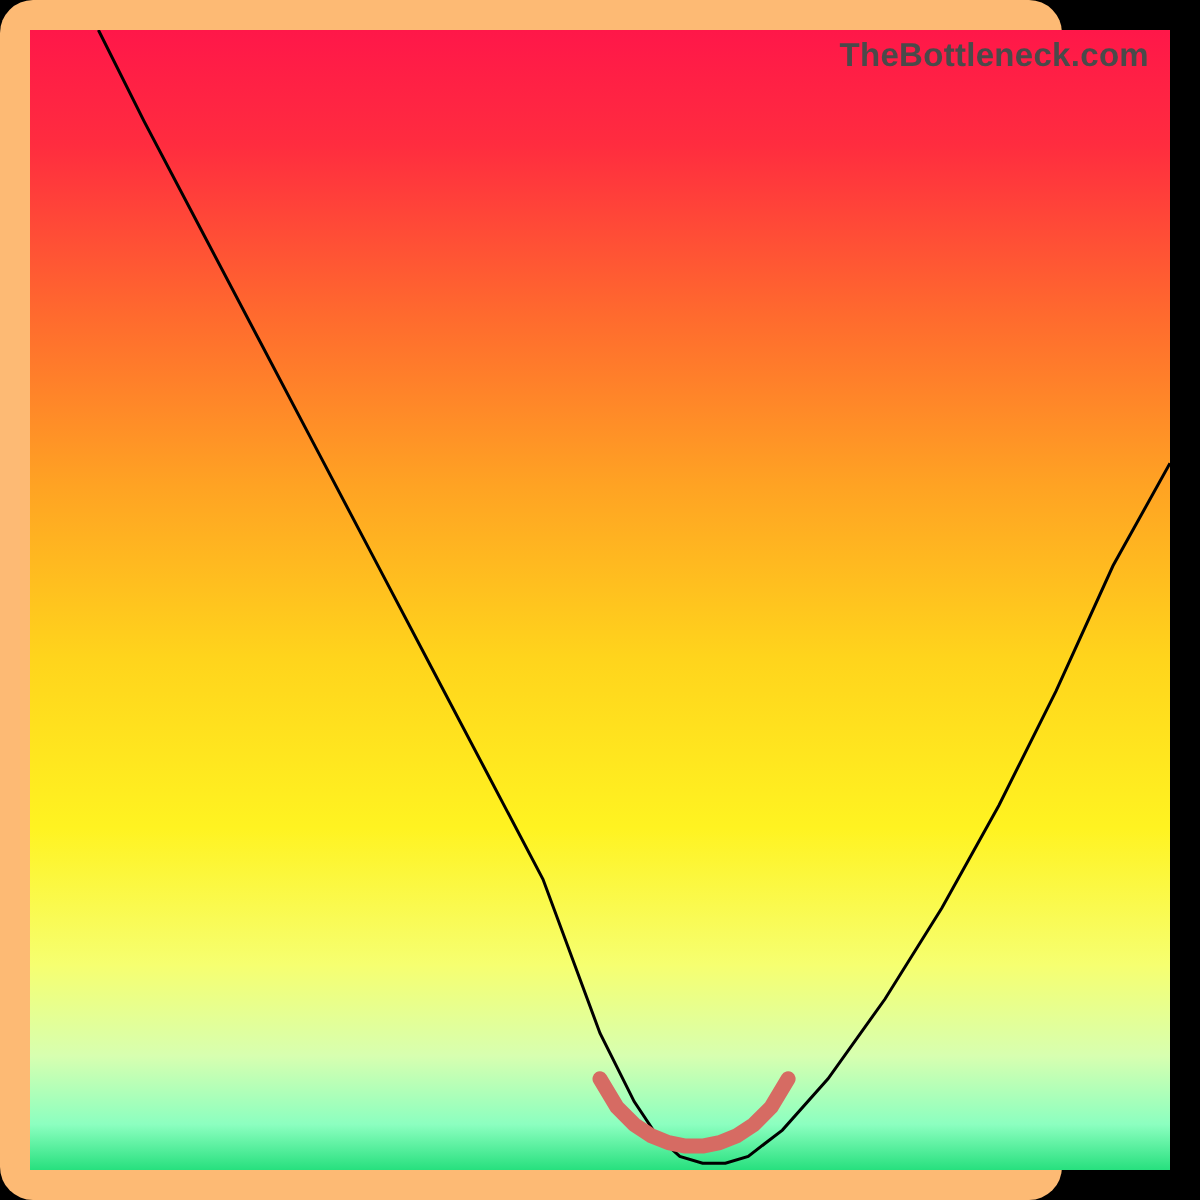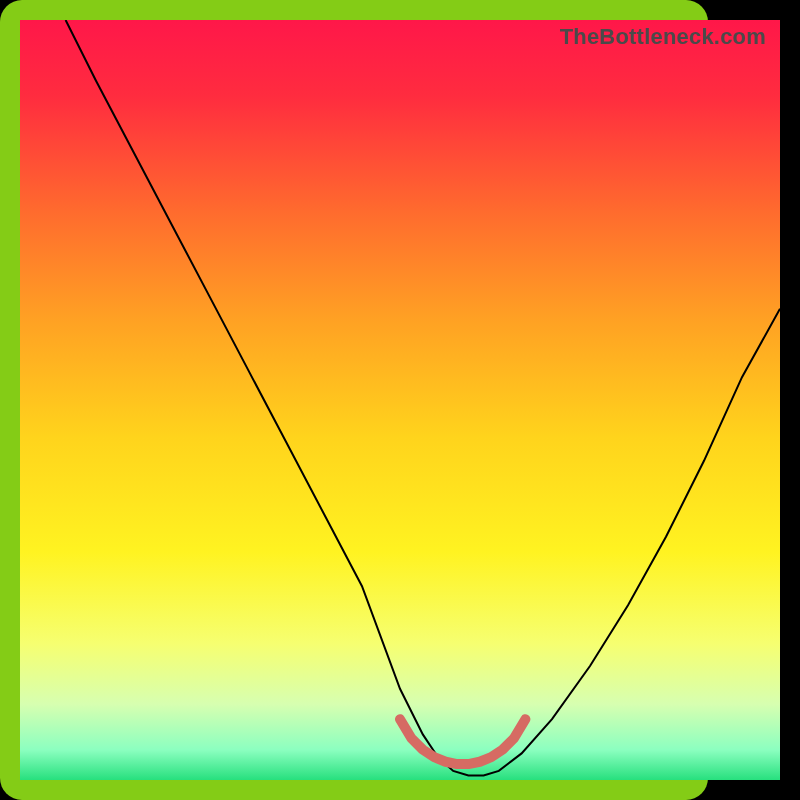--- a/index.html
+++ b/index.html
@@ -8,21 +8,21 @@
     width: 800px;
     height: 800px;
     background: #000;
     font-family: Arial, Helvetica, sans-serif;
     overflow: hidden;
   }
   .stage {
     position: relative;
     width: 708px;
     height: 800px;
-    background: #84cc16;
+    background: #fdba74;
     border-radius: 22px;
   }
   .plot {
     position: absolute;
     left: 20px;
     top: 20px;
     width: 760px;
     height: 760px;
     overflow: hidden;
   }

